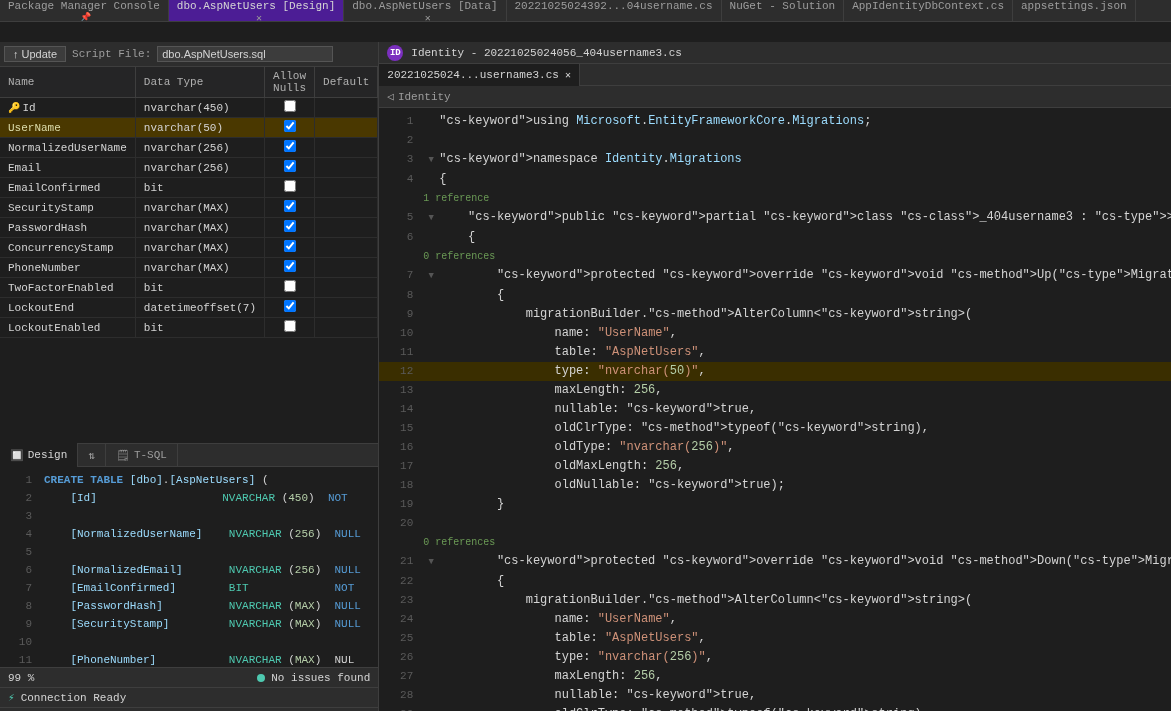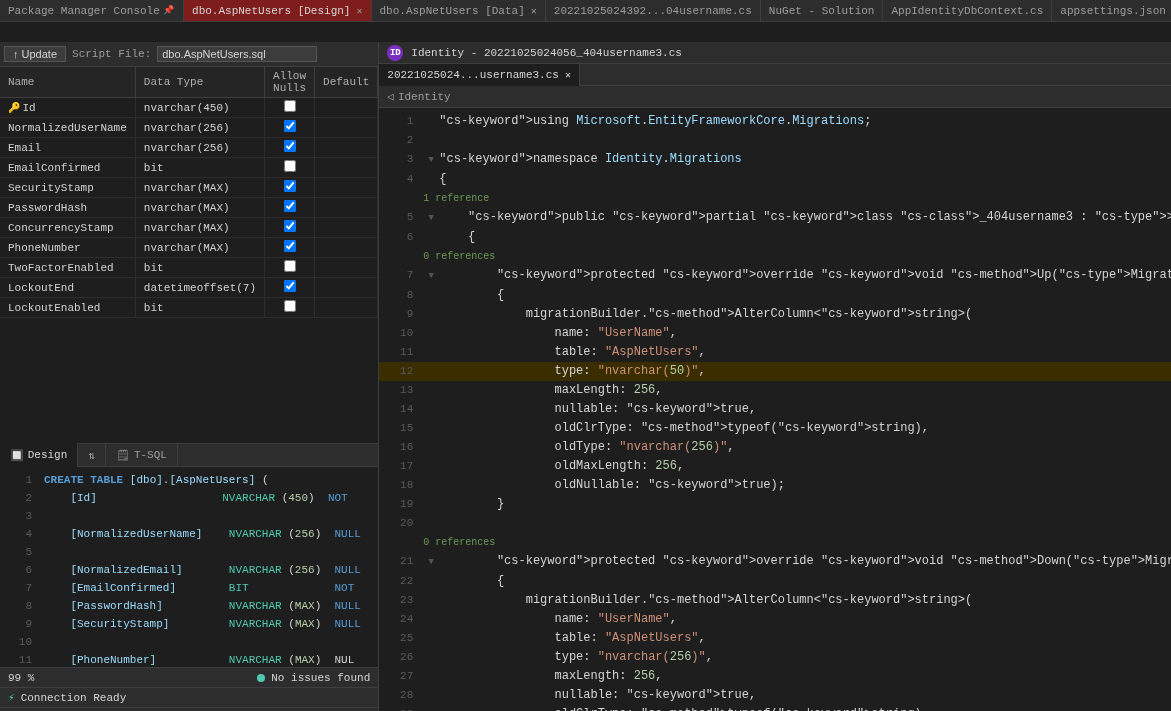--- a/index.html
+++ b/index.html
@@ -26,23 +26,24 @@
     .tab {
       display: flex;
       align-items: center;
       padding: 0 8px;
       height: 22px;
       background: #2d2d2d;
       color: #9d9d9d;
       border-right: 1px solid #3e3e3e;
       white-space: nowrap;
       cursor: pointer;
+      flex-direction: column;
     }
     .tab.active {
-      background: #7f1d1d;
+      background: #4c1d95;
       color: #d4d4d4;
     }
     .tab .close-x {
       margin-left: 6px;
       color: #999;
       font-size: 10px;
     }
 
     
     .main-layout {
@@ -81,21 +82,21 @@
     }
     .toolbar-label {
       color: #9d9d9d;
     }
     .toolbar-input {
       background: #3c3c3c;
       color: #d4d4d4;
       border: 1px solid #555;
       padding: 1px 4px;
       font-size: 11px;
-      width: 160px;
+      width: 176px;
     }
 
     
     .table-area {
       flex: 1;
       overflow-y: auto;
       background: #1e1e1e;
     }
     table.db-table {
       width: 100%;
@@ -400,20 +401,26 @@
             <th>Default</th>
           </tr>
         </thead>
         <tbody id="db-table-body">
         <tr>
               <td><span class="pk-icon">🔑</span><span>Id</span></td>
               <td>nvarchar(450)</td>
               <td style="text-align: center;"><input type="checkbox" style=""></td>
               <td></td>
             </tr>
+            <tr class="highlighted">
+              <td><span style="color: rgb(220, 220, 170);">UserName</span></td>
+              <td>nvarchar(50)</td>
+              <td style="text-align: center;"><input type="checkbox" checked="" style=""></td>
+              <td></td>
+            </tr>
             <tr>
               <td><span>NormalizedUserName</span></td>
               <td>nvarchar(256)</td>
               <td style="text-align: center;"><input type="checkbox" checked="" style=""></td>
               <td></td>
             </tr>
             <tr>
               <td><span>Email</span></td>
               <td>nvarchar(256)</td>
               <td style="text-align: center;"><input type="checkbox" checked="" style=""></td>

